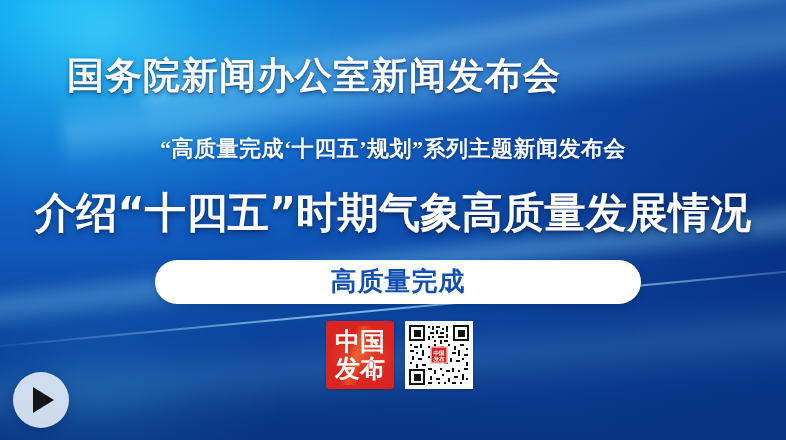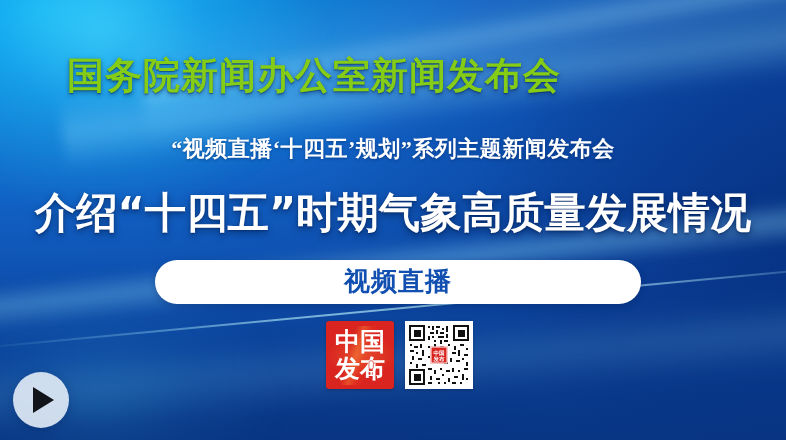--- a/index.html
+++ b/index.html
@@ -138,21 +138,21 @@
     position: absolute;
     top: 52px;
     left: 0;
     width: 628px;
     text-align: center;
     font-family: "Liberation Serif", "DejaVu Serif", serif;
     font-weight: bold;
     font-size: 37px;
     line-height: 48px;
     letter-spacing: 1px;
-    color: #84cc16;
+    color: #ffffff;
     text-shadow: 0 2px 5px rgba(3,34,88,0.55), 0 1px 1px rgba(3,34,88,0.5);
     white-space: nowrap;
   }
 
   .sub-title {
     position: absolute;
     top: 133px;
     left: 0;
     width: 786px;
     text-align: center;
@@ -383,26 +383,26 @@
   <div class="streak streak-3"></div>
   <div class="streak-hair"></div>
   <div class="streak-soft-bottom"></div>
   <div class="glow-bottom-left"></div>
   <div class="bg-bottom-dark"></div>
 
   <div class="content">
 
     <div class="main-title">国务院新闻办公室新闻发布会</div>
 
-    <div class="sub-title">“视频直播‘十四五’规划”系列主题新闻发布会</div>
+    <div class="sub-title">“高质量完成‘十四五’规划”系列主题新闻发布会</div>
 
     <div class="headline">介绍“十四五”时期气象高质量发展情况</div>
 
     <div class="live-pill">
-      <span class="pill-live-label">视频直播</span>
+      <span class="pill-live-label">高质量完成</span>
     </div>
 
     <div class="brand-row">
 
       <div class="brand-logo">
         <span class="logo-line">中国</span>
         <span class="logo-line logo-line-2">发布</span>
         <svg class="logo-mic" viewBox="0 0 24 24">
           <rect x="9.2" y="2.2" width="6" height="11.5" rx="3" fill="#ffffff" stroke="#d9241f" stroke-width="0.9"></rect>
           <path d="M6.4 11.2 a5.8 5.8 0 0 0 11.6 0" fill="none" stroke="#ffffff" stroke-width="1.9"></path>

